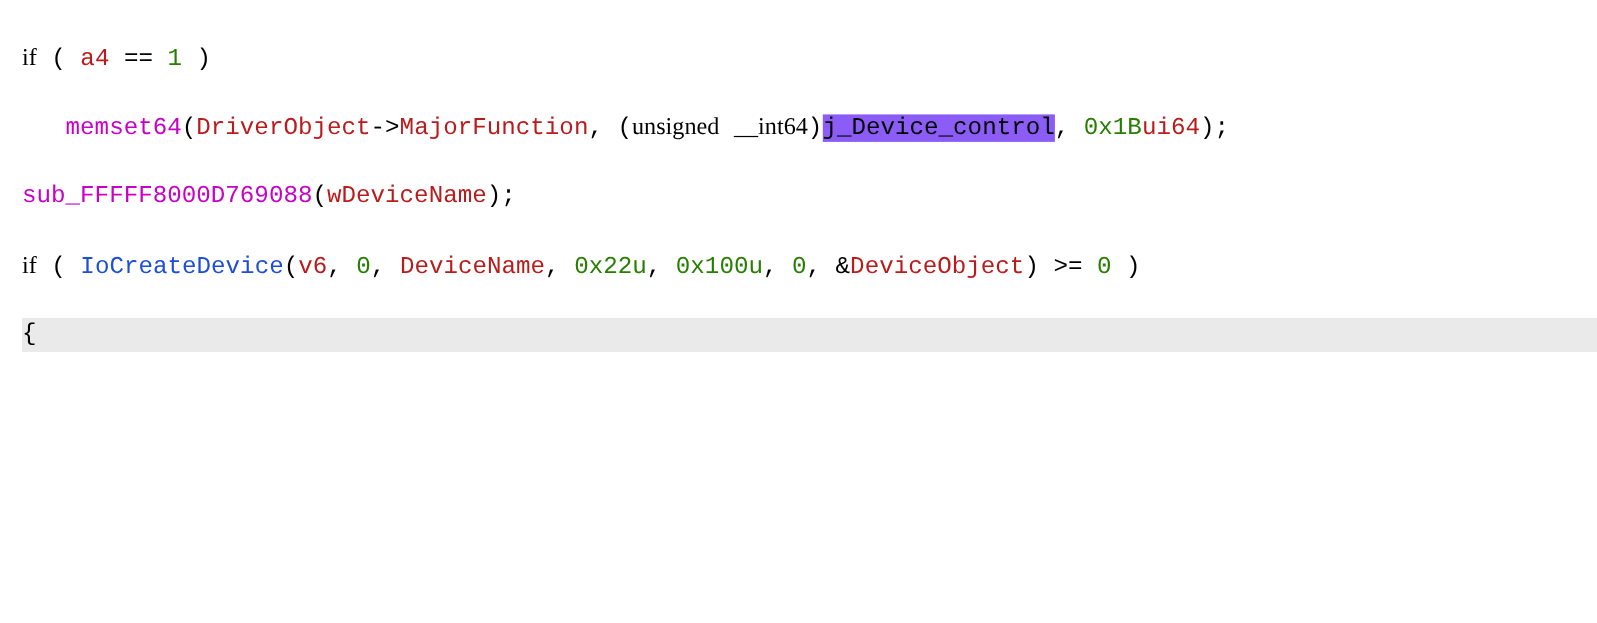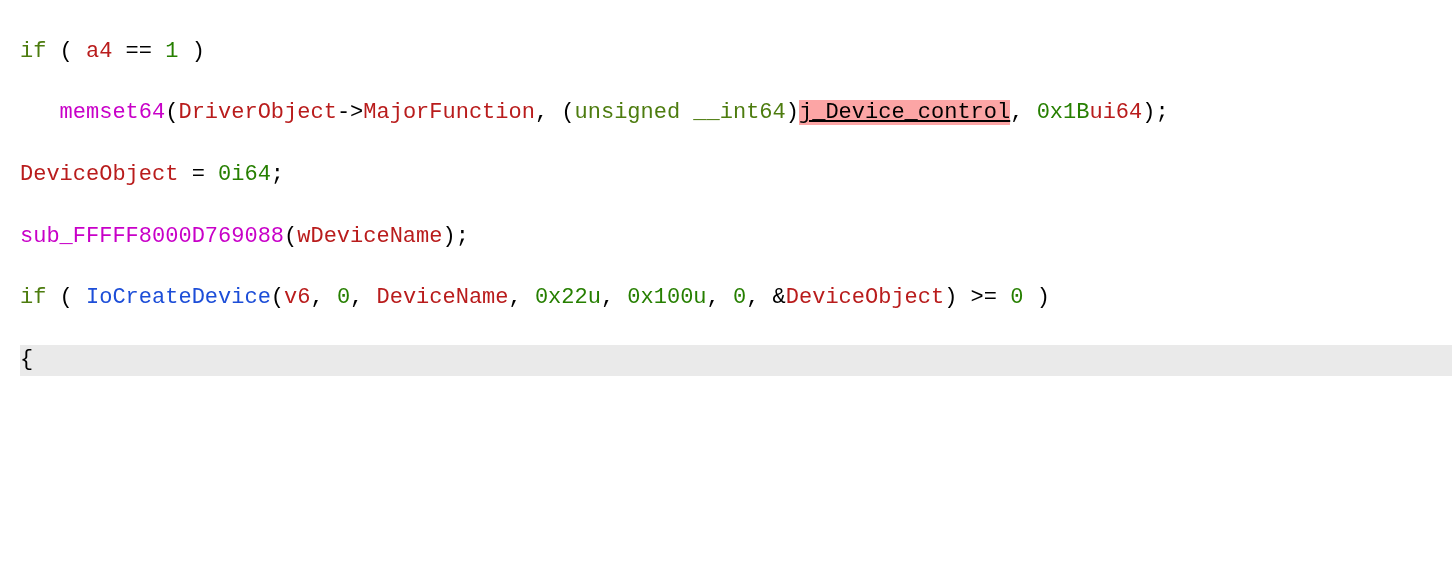--- a/index.html
+++ b/index.html
@@ -17,34 +17,33 @@
     white-space: pre;
   }
   .line {
     display: block;
   }
   .highlighted-line {
     background: #eaeaea;
     display: block;
     width: 100%;
   }
-  .kw   { color: #4d7c0f; }      
+  .kw   { color: #000000; font-family: Liberation Serif, serif; }      
   .var  { color: #b91c1c; }      
   .func { color: #c800c8; text-align: center; }      
   .num  { color: #267f00; }
   .api  { color: #1d4ed8; }
-  .hl   { background: #fca5a5; color:#000;text-decoration:underline; }
+  .hl   { background: #8b5cf6; color:#000; }
 </style>
 </head>
 <body>
 
 <div class="code-container">
 <span class="line"><span class="kw">if</span><span> ( </span><span class="var">a4</span><span> == </span><span class="num">1</span><span> )</span></span>
 <span class="line"><span>   </span><span class="func">memset64</span><span>(</span><span class="var">DriverObject</span><span>-&gt;</span><span class="var">MajorFunction</span><span>, (</span><span class="kw">unsigned</span><span> </span><span class="kw">__int64</span><span>)</span><span class="hl">j_Device_control</span><span>, </span><span class="num">0x1B</span><span class="var">ui64</span><span>);</span></span>
-<span class="line"><span class="var">DeviceObject</span><span> = </span><span class="num">0i64</span><span>;</span></span>
 <span class="line"><span class="func">sub_FFFFF8000D769088</span><span>(</span><span class="var">wDeviceName</span><span>);</span></span>
 <span class="line"><span class="kw">if</span><span> ( </span><span class="api">IoCreateDevice</span><span>(</span><span class="var">v6</span><span>, </span><span class="num">0</span><span>, </span><span class="var">DeviceName</span><span>, </span><span class="num">0x22u</span><span>, </span><span class="num">0x100u</span><span>, </span><span class="num">0</span><span>, &amp;</span><span class="var">DeviceObject</span><span>) &gt;= </span><span class="num">0</span><span> )</span></span>
 <span class="highlighted-line"><span>{</span></span>
 
 
 
 
 
 
 

